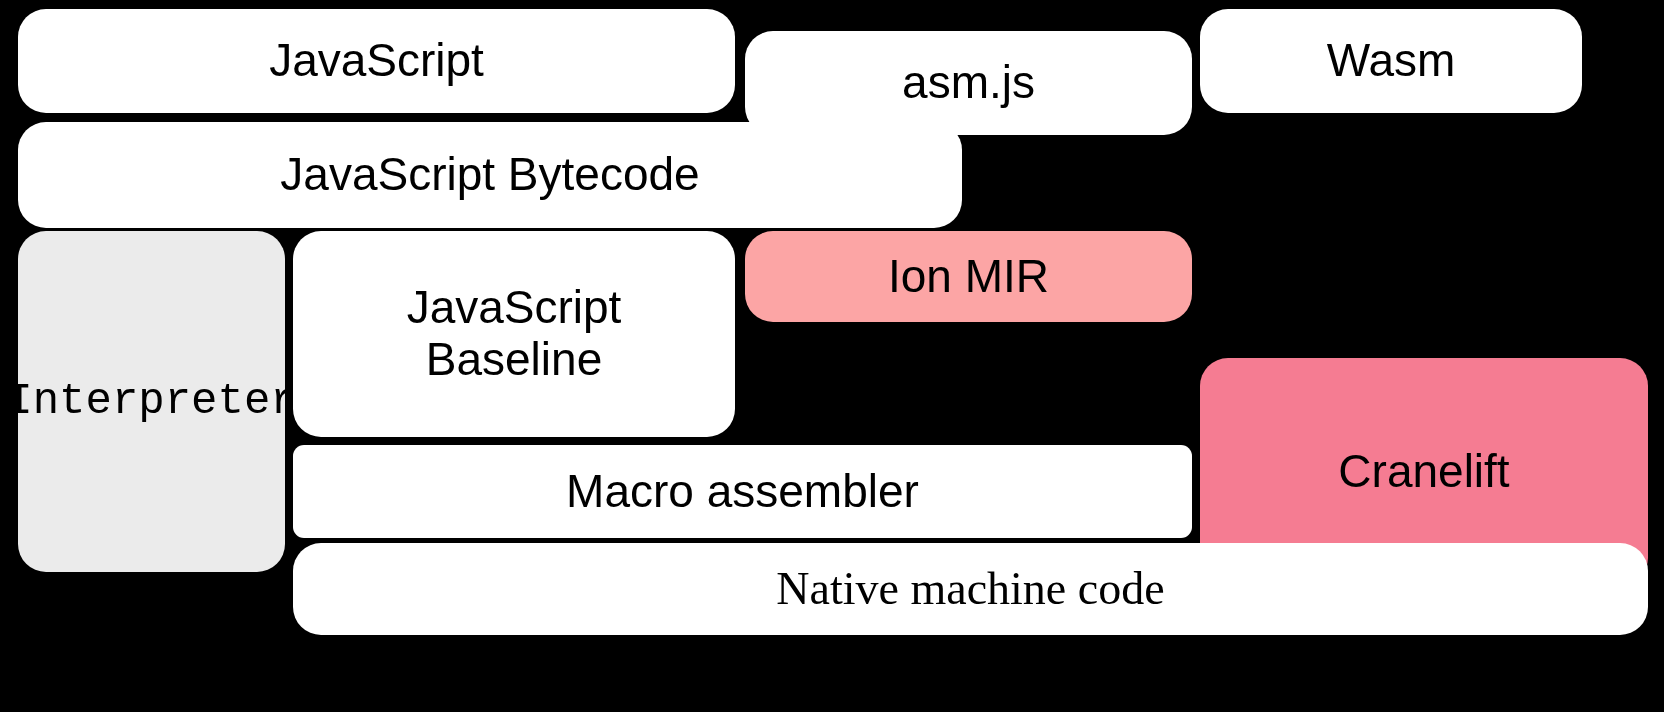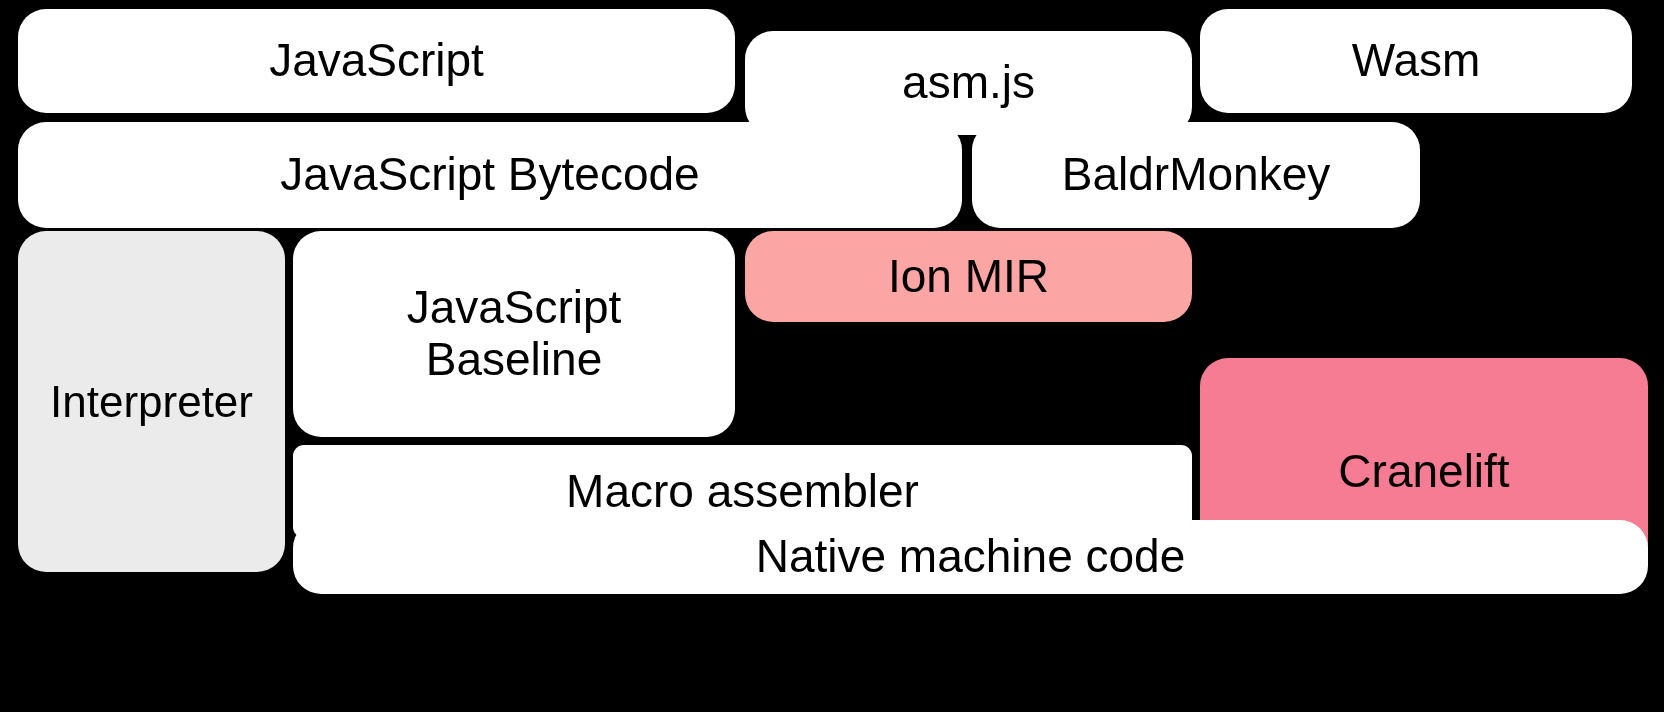--- a/index.html
+++ b/index.html
@@ -29,58 +29,57 @@
     background: #ffffff;
     color: #000000;
     font-family: "Liberation Sans", sans-serif;
     font-size: 46px;
     font-weight: 400;
     line-height: 1.12;
     letter-spacing: 0px;
     white-space: pre-line;
     user-select: none;
   }
-  .node.gray  { background: #ebebeb; }
+  .node.gray  { background: #ebebeb; font-family: Liberation Mono, monospace; }
   .node.green { background: #fca5a5; }
   .node.pink  { background: #f57c92; }
 
   
   #n-javascript      { left: 18px;   top: 9px;   width: 717px; height: 104px; }
   #n-asmjs           { left: 745px;  top: 9px;   width: 447px; height: 104px; margin-top: 22px; }
-  #n-wasm            { left: 1200px; top: 9px;   width: 432px; height: 104px; }
+  #n-wasm            { left: 1200px; top: 9px;   width: 382px; height: 104px; }
 
   
   #n-js-bytecode     { left: 18px;   top: 122px; width: 944px; height: 106px; text-align: right; }
   #n-baldrmonkey     { left: 972px;  top: 122px; width: 448px; height: 106px; }
 
   
   #n-interpreter     { left: 18px;   top: 231px; width: 267px; height: 341px; font-size: 44px; }
   #n-js-baseline     { left: 293px;  top: 231px; width: 442px; height: 206px; }
   #n-ion-mir         { left: 745px;  top: 231px; width: 447px; height: 91px;  }
   #n-ion-lir         { left: 745px;  top: 330px; width: 447px; height: 97px;  }
   #n-cranelift       { left: 1200px; top: 310px; width: 448px; height: 228px; margin-top: 48px; }
   #n-macro-assembler { left: 293px;  top: 445px; width: 899px; height: 93px; border-radius: 11px;  }
 
   
-  #n-native-code     { left: 293px;  top: 520px; width: 1355px; height: 74px; }
+  #n-native-code     { left: 293px;  top: 543px; width: 1355px; height: 92px; font-family: Liberation Serif, serif; }
 </style>
 </head>
 <body>
 
 <div id="diagram">
 
   <div class="node" id="n-javascript">JavaScript</div>
 
   <div class="node" id="n-asmjs">asm.js</div>
 
   <div class="node" id="n-wasm">Wasm</div>
 
   <div class="node" id="n-js-bytecode">JavaScript Bytecode</div>
 
-  <div class="node" id="n-baldrmonkey">BaldrMonkey</div>
 
   <div class="node gray" id="n-interpreter">Interpreter</div>
 
   <div class="node" id="n-js-baseline">JavaScript
 Baseline</div>
 
   <div class="node green" id="n-ion-mir">Ion MIR</div>
 
 
   <div class="node pink" id="n-cranelift">Cranelift</div>

